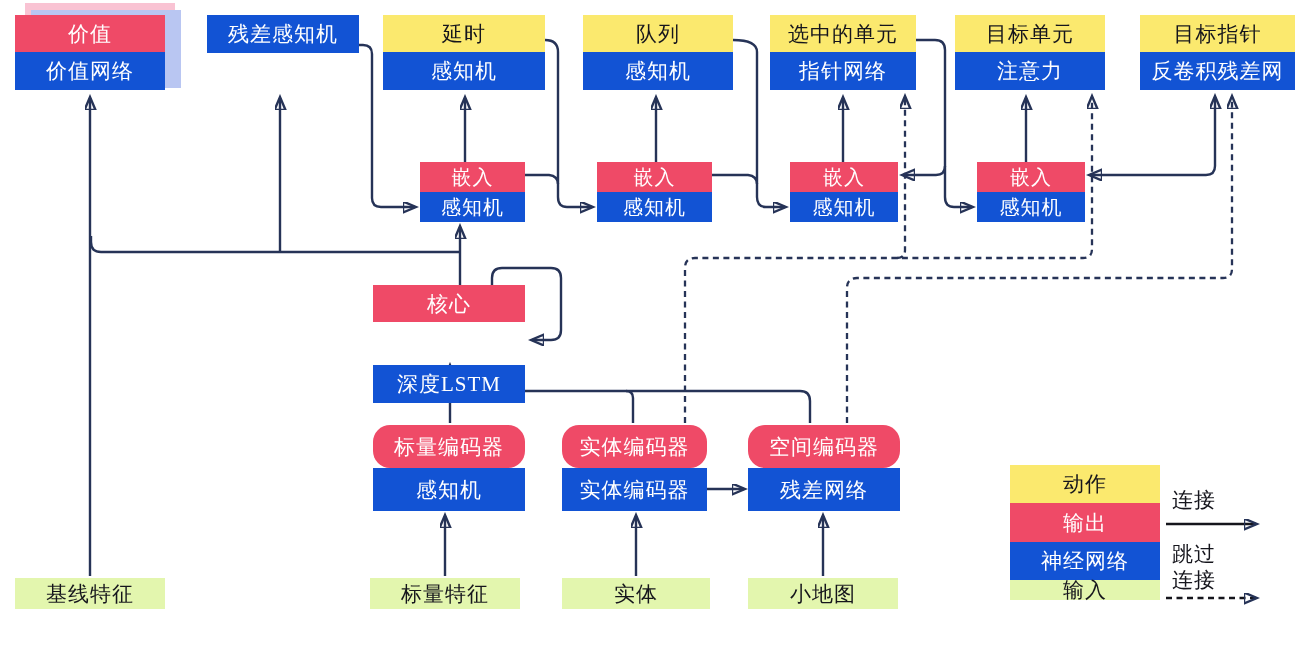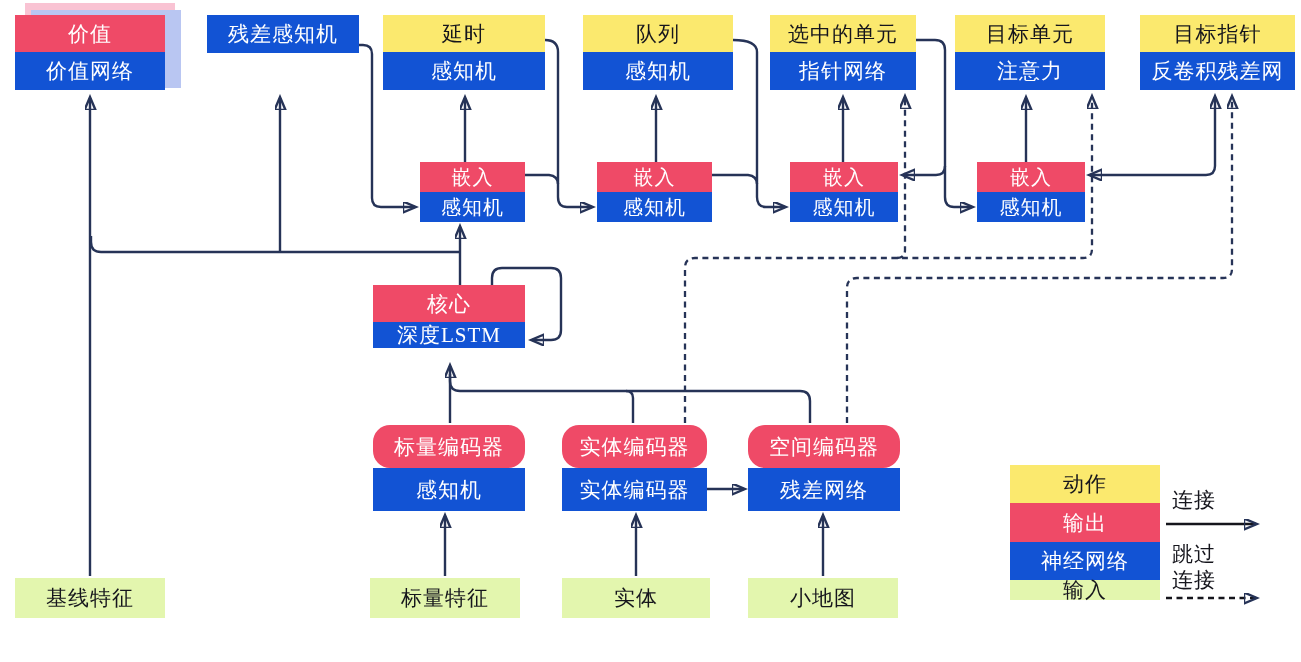--- a/index.html
+++ b/index.html
@@ -20,22 +20,22 @@
   .red{background:var(--output-red);color:#ffffff;}
   .blue{background:var(--network-blue);color:#ffffff;}
   .green{background:var(--input-green);color:#15151c;}
   .head .sec{font-size:21px;}
   .head .sec.t{height:37px;} .head .sec.b{height:38px;}
   .emb .sec{font-size:20px;}
   .emb .sec.t{height:30px;} .emb .sec.b{height:30px;}
   .enc .sec{font-size:21px;}
   .enc .sec.t{height:43px;border-radius:17px;} .enc .sec.b{height:43px;}
   .core .sec{font-size:21px;}
-  .core .sec.t{height:37px;} .core .sec.b{height:26px;}
-  .input-box{position:absolute;z-index:3;height:40px;display:flex;align-items:center;
+  .core .sec.t{height:37px;} .core .sec.b{height:38px;margin-top:43px;}
+  .input-box{position:absolute;z-index:3;height:31px;display:flex;align-items:center;
        justify-content:center;font-size:21px;letter-spacing:1px;background:var(--input-green);color:#15151c;}
   .shadow{position:absolute;z-index:1;}
   .legend-stack{position:absolute;z-index:3;left:1010px;top:465px;width:150px;}
   .legend-stack .row{display:flex;align-items:center;justify-content:center;font-size:21px;letter-spacing:1px;}
   .legend-label{position:absolute;z-index:3;width:90px;text-align:left;font-size:21px;
        letter-spacing:1px;color:#15151c;}
 </style>
 </head>
 <body>
 

